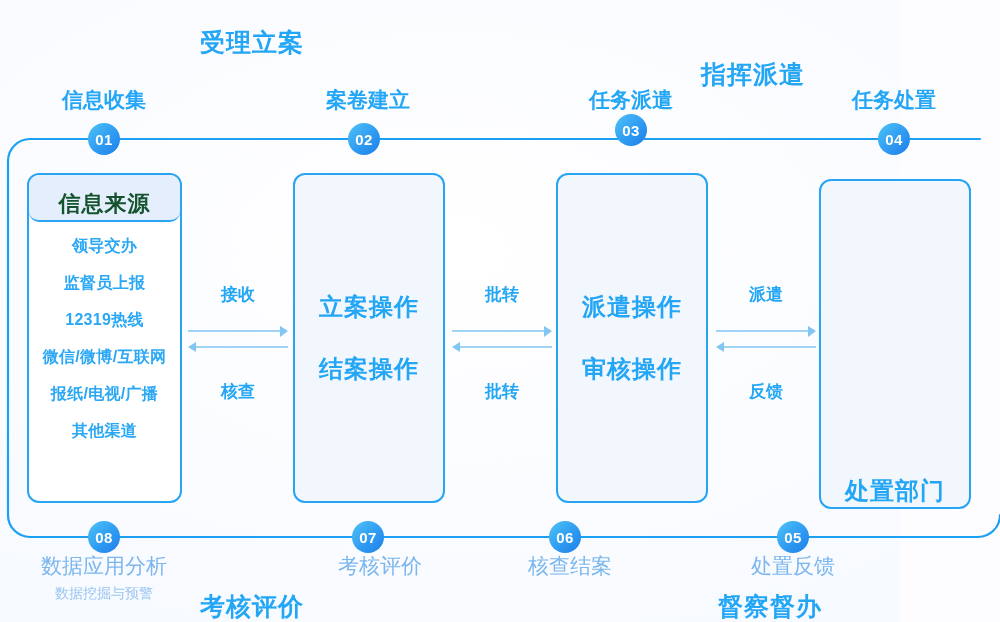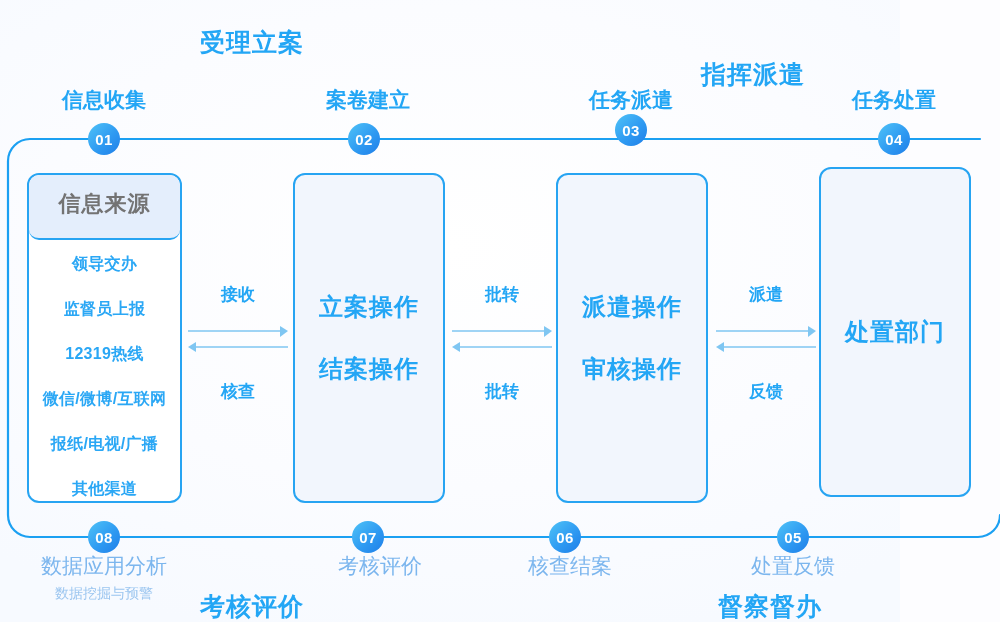--- a/index.html
+++ b/index.html
@@ -123,34 +123,34 @@
     background: #ffffff;
     overflow: hidden;
   }
   #box1-head {
     width: 100%;
     box-sizing: border-box;
     background: #e4eefc;
     border-bottom: 2px solid #27a4f2;
     border-radius: 9px 9px 10px 10px;
     text-align: center;
-    padding: 14px 0 19px 0;
+    padding: 14px 0 1px 0;
     font-size: 22px;
     font-weight: bold;
-    color: #737373;
+    color: #14532d;
     letter-spacing: 1px;
   }
   #box1-list {
     width: 100%;
     box-sizing: border-box;
     padding: 14px 4px 10px 4px;
     display: flex;
     flex-direction: column;
     align-items: center;
-    gap: 24px;
+    gap: 16px;
   }
   #box1-list .src {
     font-size: 16px;
     font-weight: bold;
     color: #2aa7f5;
     white-space: nowrap;
     letter-spacing: 0.3px;
   }
 
   
@@ -231,21 +231,21 @@
   <div class="pbox" id="box2" style="left:293px; top:173px; width:152px; height:330px;">
     <div class="line">立案操作</div>
     <div class="line">结案操作</div>
   </div>
 
   <div class="pbox" id="box3" style="left:556px; top:173px; width:152px; height:330px;">
     <div class="line">派遣操作</div>
     <div class="line">审核操作</div>
   </div>
 
-  <div class="pbox" id="box4" style="left:819px; top:167px; width:152px; height:330px;">
+  <div class="pbox" id="box4" style="left:819px; top:179px; width:152px; height:330px;justify-content:flex-end;">
     <div class="line">处置部门</div>
   </div>
 
   <div class="conn" style="left:188px; top:283px; width:100px;">
     <div class="clabel top">接收</div>
     <svg width="100" height="36" viewBox="0 0 100 36" xmlns="http://www.w3.org/2000/svg">
       <line x1="0" y1="6" x2="92" y2="6" stroke="#7fc6f2" stroke-width="1.6"></line>
       <polygon points="92,1 100,6 92,12" fill="#7fc6f2"></polygon>
       <line x1="8" y1="22" x2="100" y2="22" stroke="#7fc6f2" stroke-width="1.6"></line>
       <polygon points="8,17 0,22 8,27" fill="#7fc6f2"></polygon>

